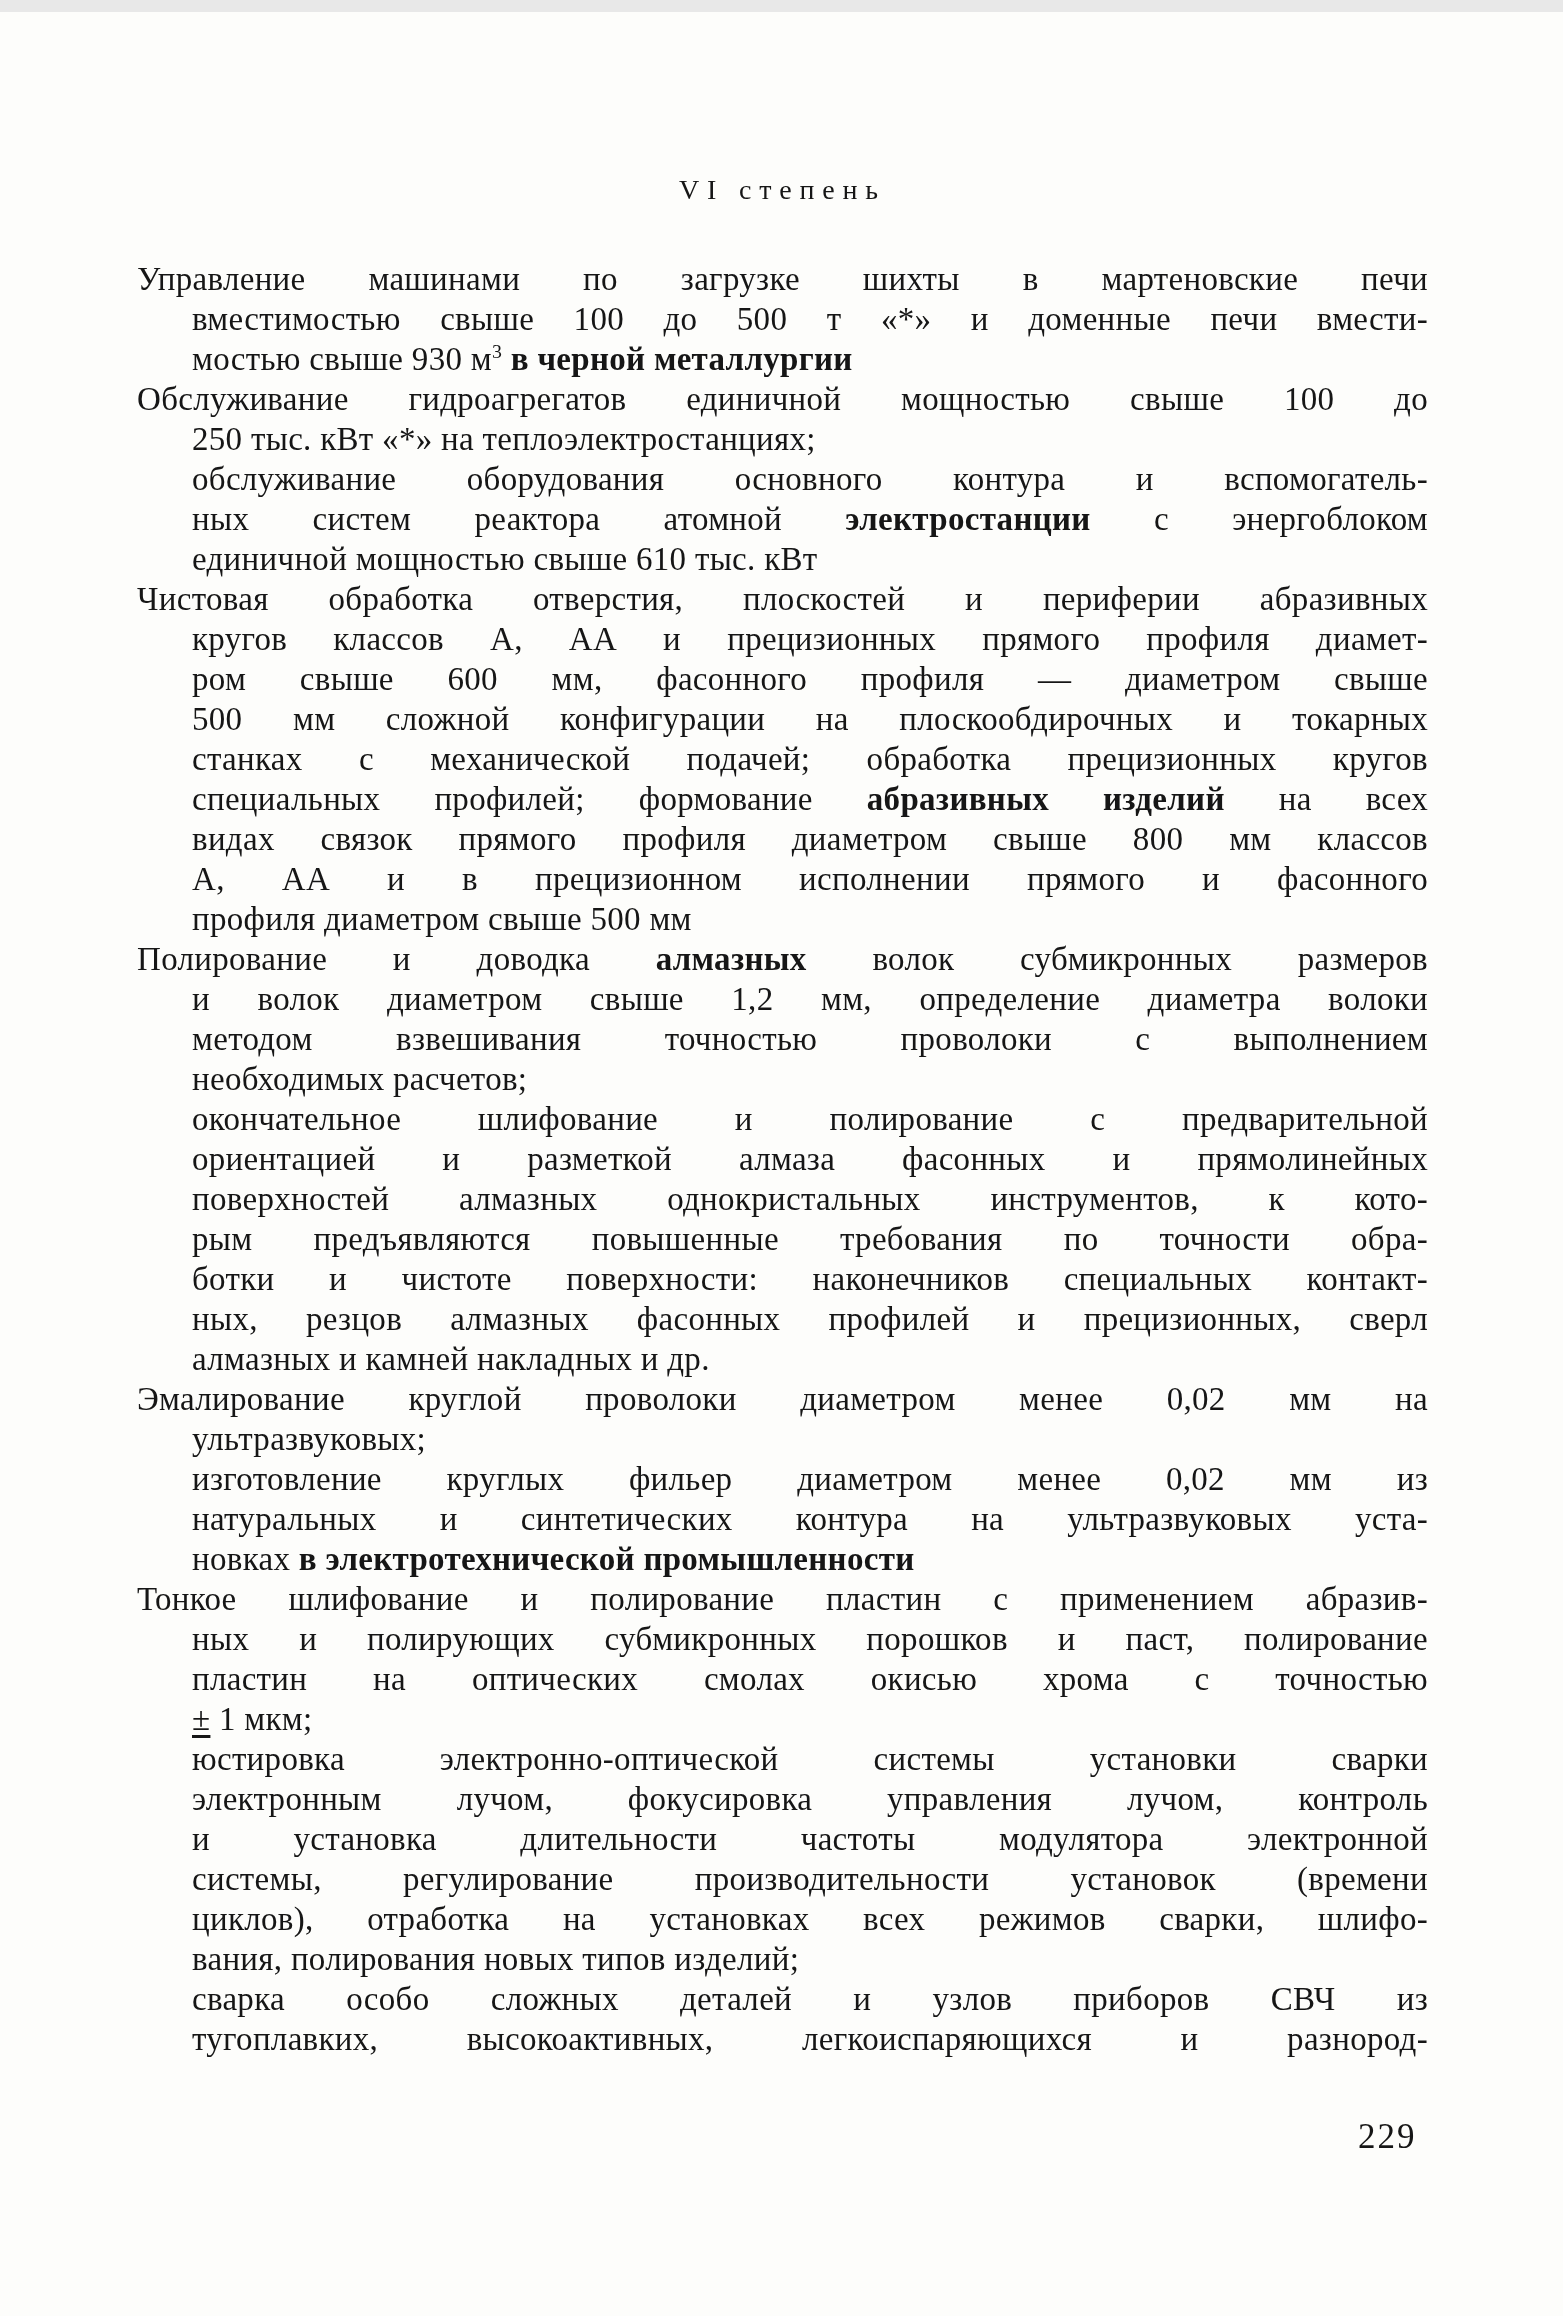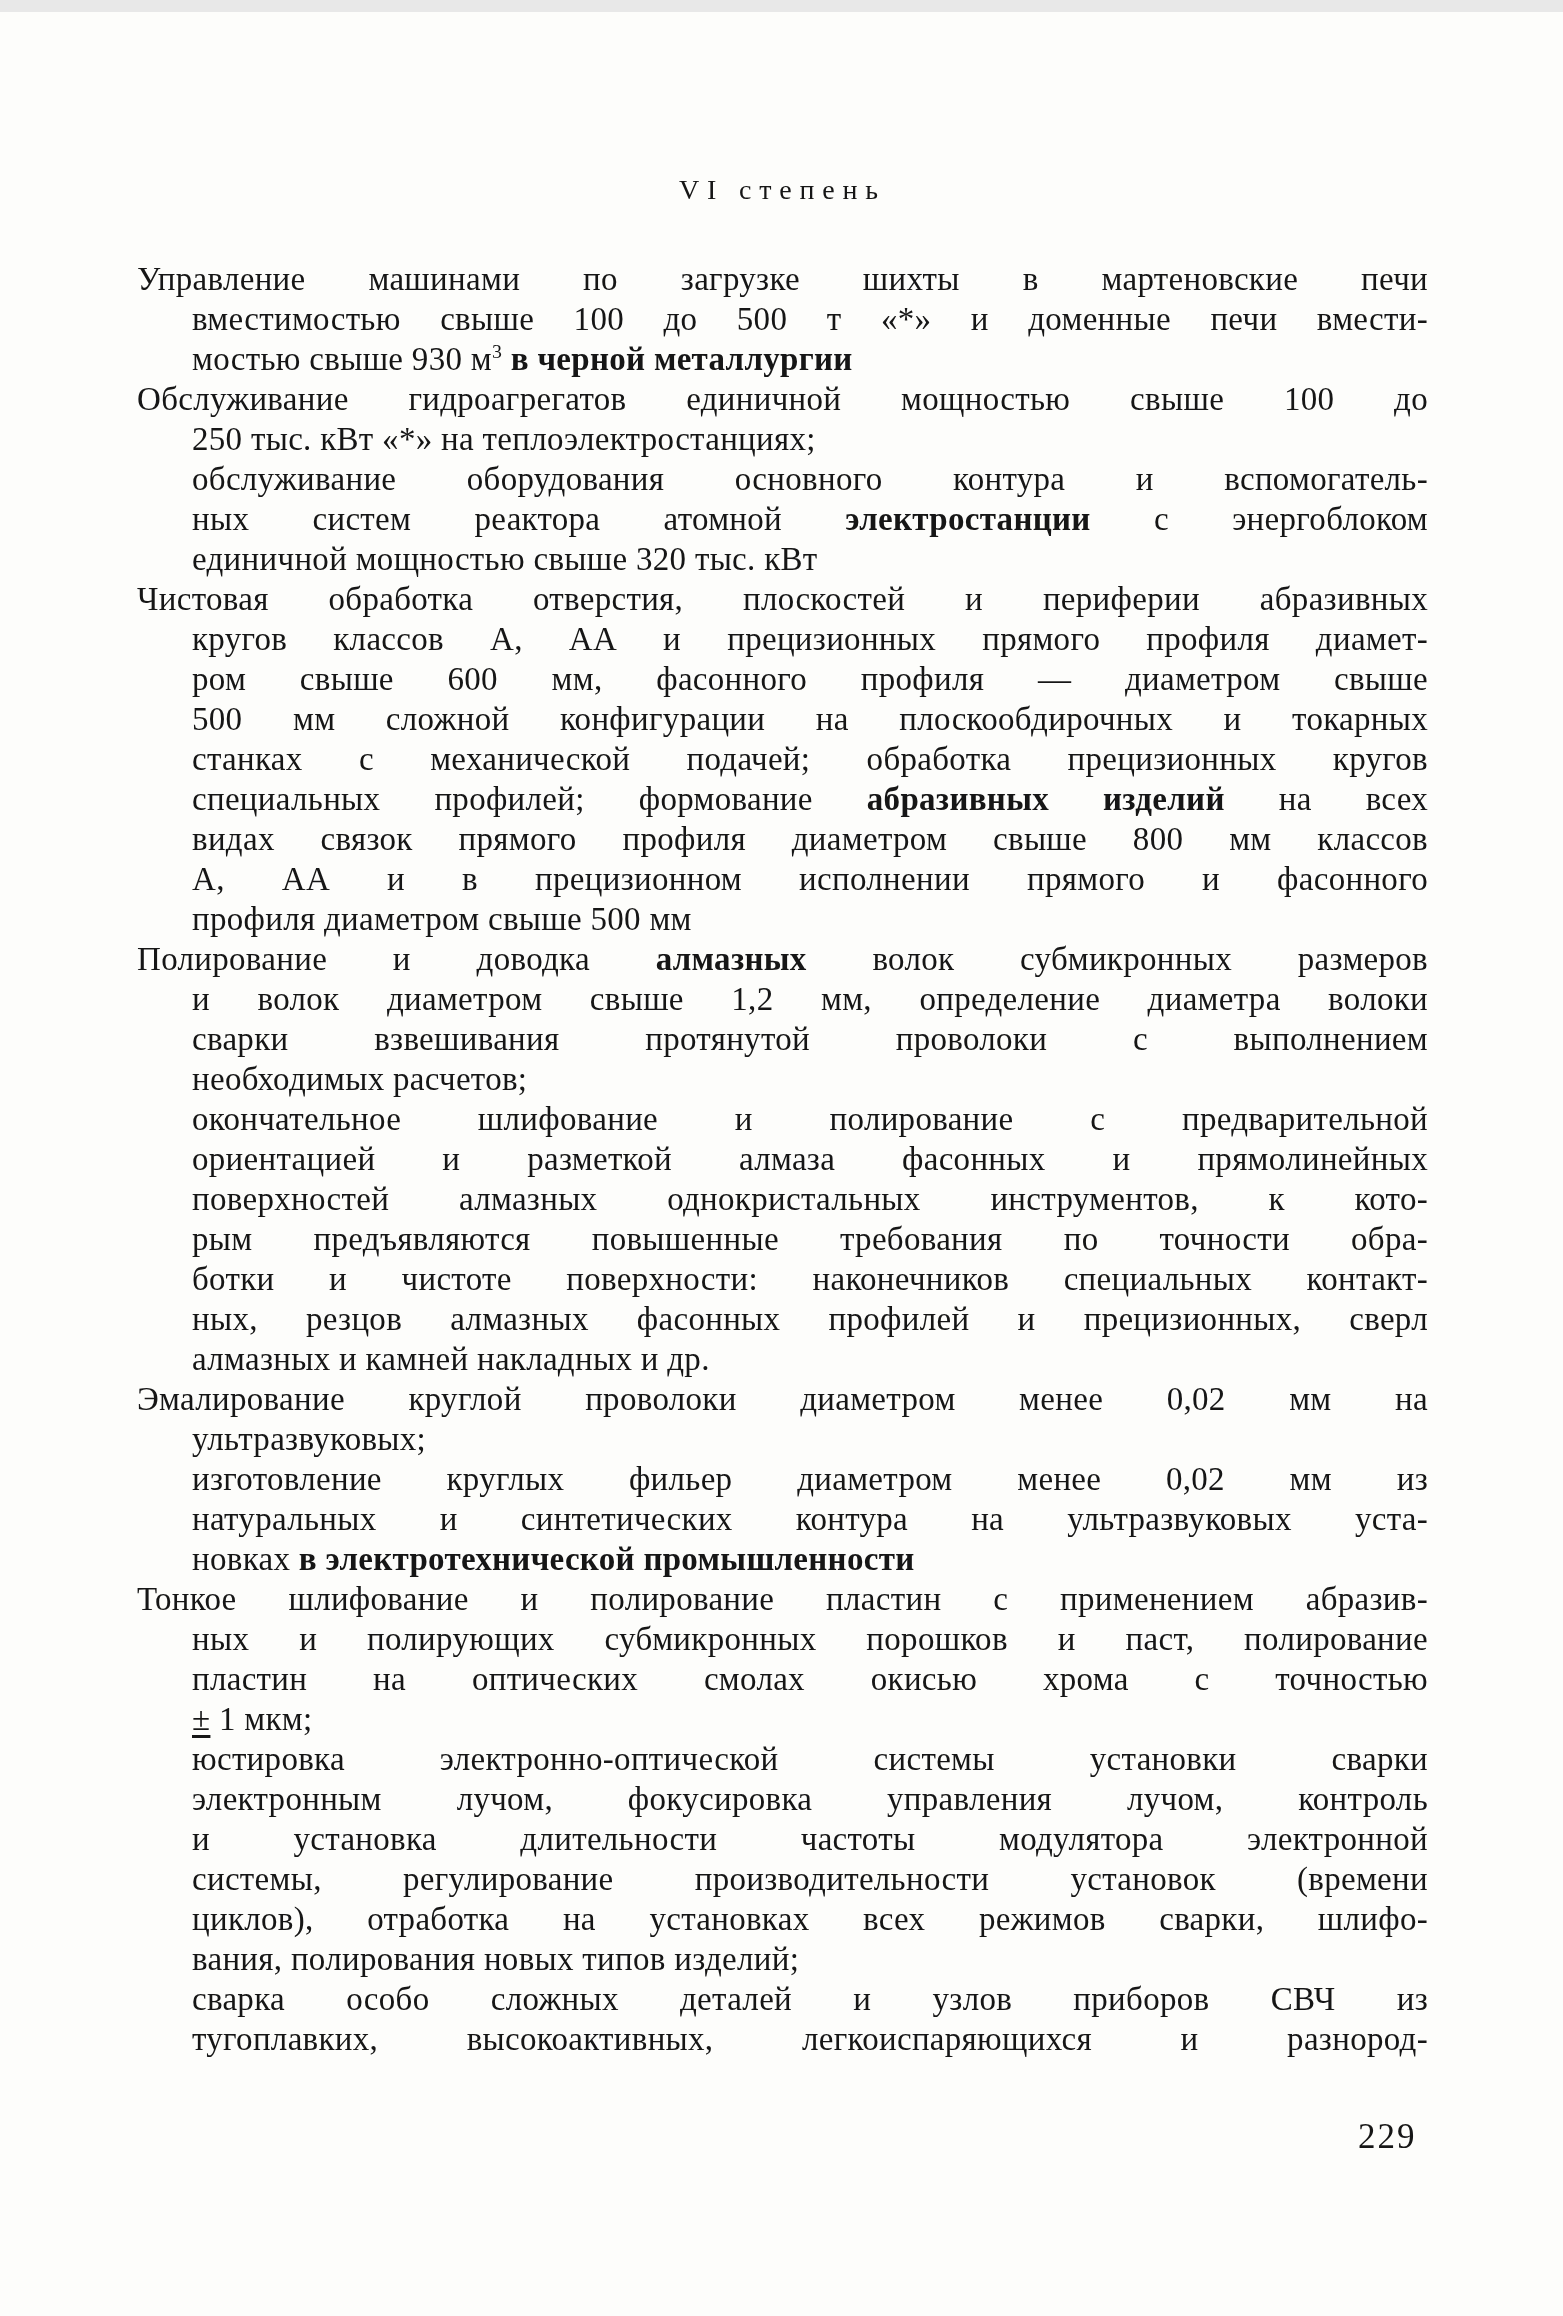--- a/index.html
+++ b/index.html
@@ -59,33 +59,33 @@
   <div class="running-head">VI степень</div>
 
   <div class="textblock">
       <div class="line just"><span>Управление машинами по загрузке шихты в мартеновские печи</span></div>
       <div class="line indent just"><span>вместимостью свыше 100 до 500 т «*» и доменные печи вмести-</span></div>
       <div class="line indent"><span>мостью свыше 930 м</span><sup>3</sup><span> </span><b>в черной металлургии</b></div>
       <div class="line just"><span>Обслуживание гидроагрегатов единичной мощностью свыше 100 до</span></div>
       <div class="line indent"><span>250 тыс. кВт «*» на теплоэлектростанциях;</span></div>
       <div class="line indent just"><span>обслуживание оборудования основного контура и вспомогатель-</span></div>
       <div class="line indent just"><span>ных систем реактора атомной </span><b>электростанции</b><span> с энергоблоком</span></div>
-      <div class="line indent"><span>единичной мощностью свыше 320 тыс. кВт</span></div>
+      <div class="line indent"><span>единичной мощностью свыше 610 тыс. кВт</span></div>
       <div class="line just"><span>Чистовая обработка отверстия, плоскостей и периферии абразивных</span></div>
       <div class="line indent just"><span>кругов классов А, АА и прецизионных прямого профиля диамет-</span></div>
       <div class="line indent just"><span>ром свыше 600 мм, фасонного профиля — диаметром свыше</span></div>
       <div class="line indent just"><span>500 мм сложной конфигурации на плоскообдирочных и токарных</span></div>
       <div class="line indent just"><span>станках с механической подачей; обработка прецизионных кругов</span></div>
       <div class="line indent just"><span>специальных профилей; формование </span><b>абразивных изделий</b><span> на всех</span></div>
       <div class="line indent just"><span>видах связок прямого профиля диаметром свыше 800 мм классов</span></div>
       <div class="line indent just"><span>А, АА и в прецизионном исполнении прямого и фасонного</span></div>
       <div class="line indent"><span>профиля диаметром свыше 500 мм</span></div>
       <div class="line just"><span>Полирование и доводка </span><b>алмазных</b><span> волок субмикронных размеров</span></div>
       <div class="line indent just"><span>и волок диаметром свыше 1,2 мм, определение диаметра волоки</span></div>
-      <div class="line indent just"><span>сварки взвешивания протянутой проволоки с выполнением</span></div>
+      <div class="line indent just"><span>методом взвешивания точностью проволоки с выполнением</span></div>
       <div class="line indent"><span>необходимых расчетов;</span></div>
       <div class="line indent just"><span>окончательное шлифование и полирование с предварительной</span></div>
       <div class="line indent just"><span>ориентацией и разметкой алмаза фасонных и прямолинейных</span></div>
       <div class="line indent just"><span>поверхностей алмазных однокристальных инструментов, к кото-</span></div>
       <div class="line indent just"><span>рым предъявляются повышенные требования по точности обра-</span></div>
       <div class="line indent just"><span>ботки и чистоте поверхности: наконечников специальных контакт-</span></div>
       <div class="line indent just"><span>ных, резцов алмазных фасонных профилей и прецизионных, сверл</span></div>
       <div class="line indent"><span>алмазных и камней накладных и др.</span></div>
       <div class="line just"><span>Эмалирование круглой проволоки диаметром менее 0,02 мм на</span></div>
       <div class="line indent"><span>ультразвуковых;</span></div>

